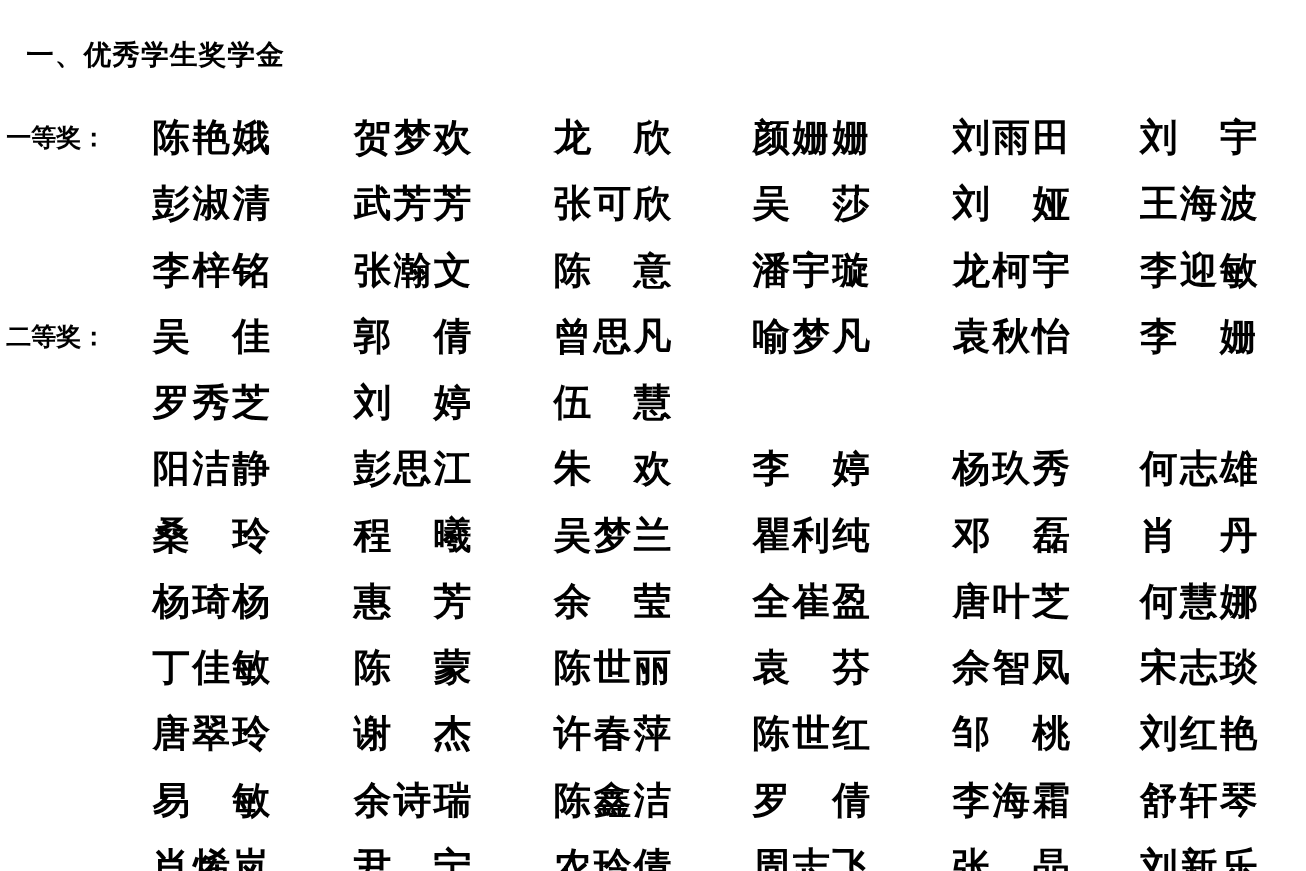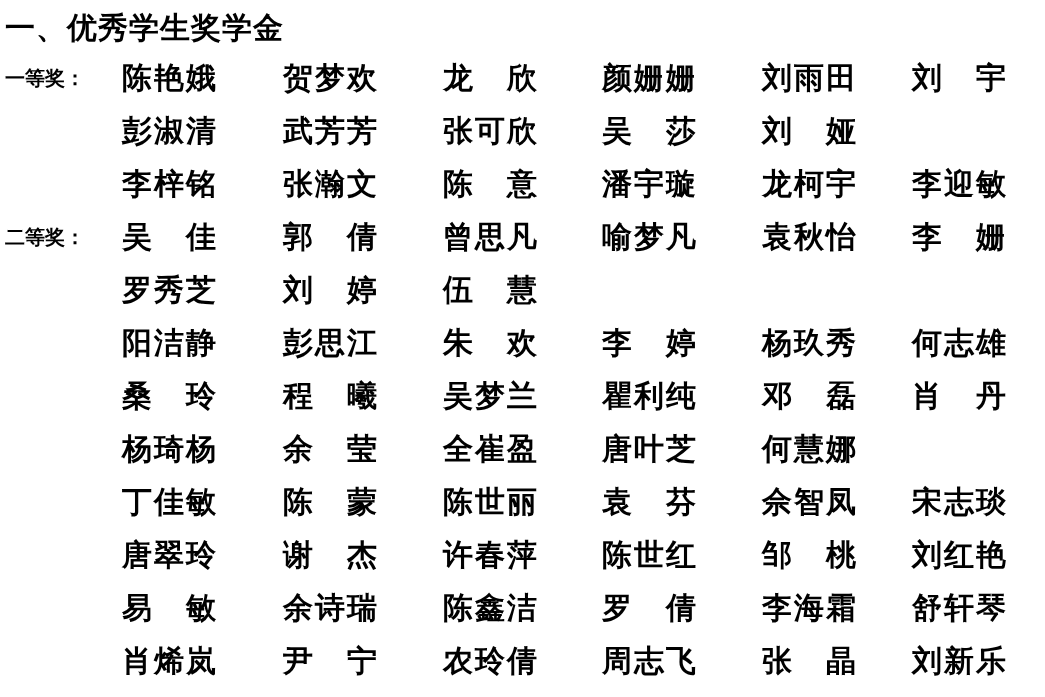--- a/index.html
+++ b/index.html
@@ -11,24 +11,24 @@
     overflow: hidden;
   }
   .doc {
     font-family: "Liberation Serif", "DejaVu Serif", serif;
     color: #000000;
     width: 1045px;
     padding: 4px 0 0 5px;
     box-sizing: border-box;
   }
   .title {
-    font-size: 30px;
+    font-size: 22px;
     font-weight: 600;
     line-height: 48px;
-    margin: 0;
+    margin: 16px;
     letter-spacing: 1px;
     white-space: nowrap;
   }
   .row {
     display: grid;
     grid-template-columns: 117px 161px 160px 159px 160px 150px 1fr;
     height: 53px;
     align-items: center;
     white-space: nowrap;
   }
@@ -59,20 +59,21 @@
     <span class="name">刘　宇</span>
   </div>
 
   <div class="row">
     <span class="tier-label"></span>
     <span class="name">彭淑清</span>
     <span class="name">武芳芳</span>
     <span class="name">张可欣</span>
     <span class="name">吴　莎</span>
     <span class="name">刘　娅</span>
+    <span class="name">王海波</span>
   </div>
 
   <div class="row">
     <span class="tier-label"></span>
     <span class="name">李梓铭</span>
     <span class="name">张瀚文</span>
     <span class="name">陈　意</span>
     <span class="name">潘宇璇</span>
     <span class="name">龙柯宇</span>
     <span class="name">李迎敏</span>
@@ -111,20 +112,21 @@
     <span class="name">程　曦</span>
     <span class="name">吴梦兰</span>
     <span class="name">瞿利纯</span>
     <span class="name">邓　磊</span>
     <span class="name">肖　丹</span>
   </div>
 
   <div class="row">
     <span class="tier-label"></span>
     <span class="name">杨琦杨</span>
+    <span class="name">惠　芳</span>
     <span class="name">余　莹</span>
     <span class="name">全崔盈</span>
     <span class="name">唐叶芝</span>
     <span class="name">何慧娜</span>
   </div>
 
   <div class="row">
     <span class="tier-label"></span>
     <span class="name">丁佳敏</span>
     <span class="name">陈　蒙</span>

